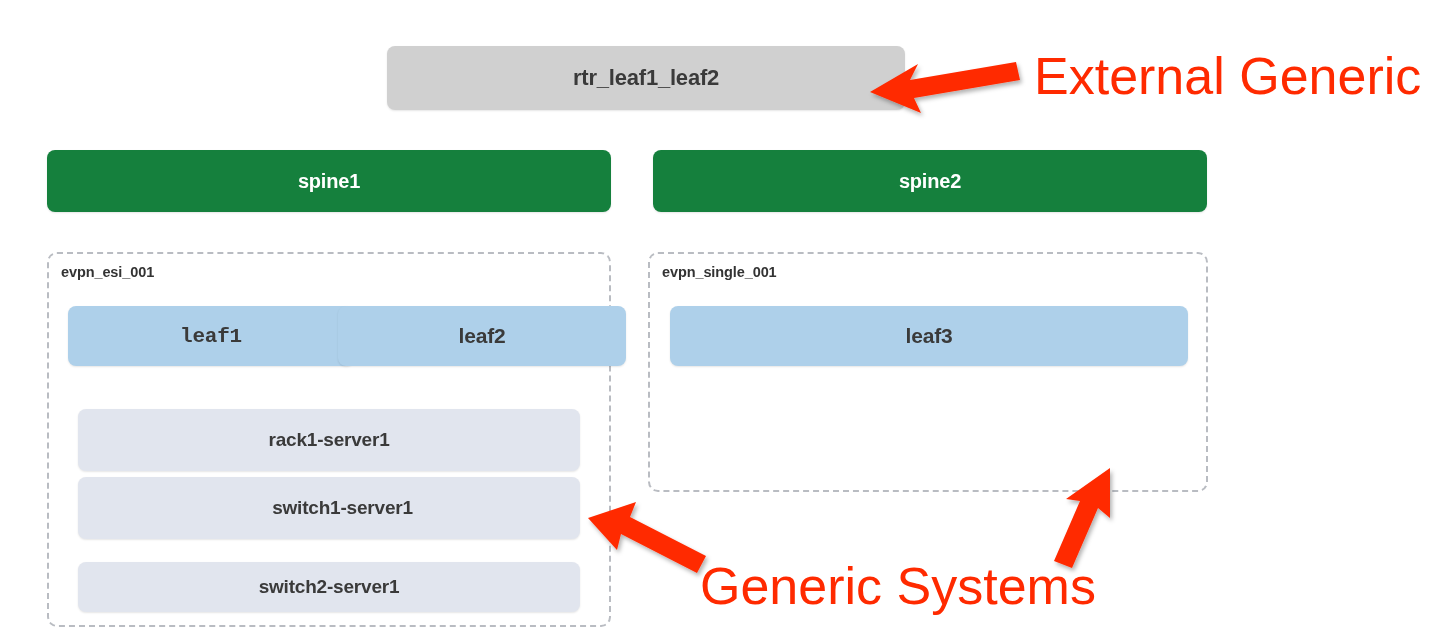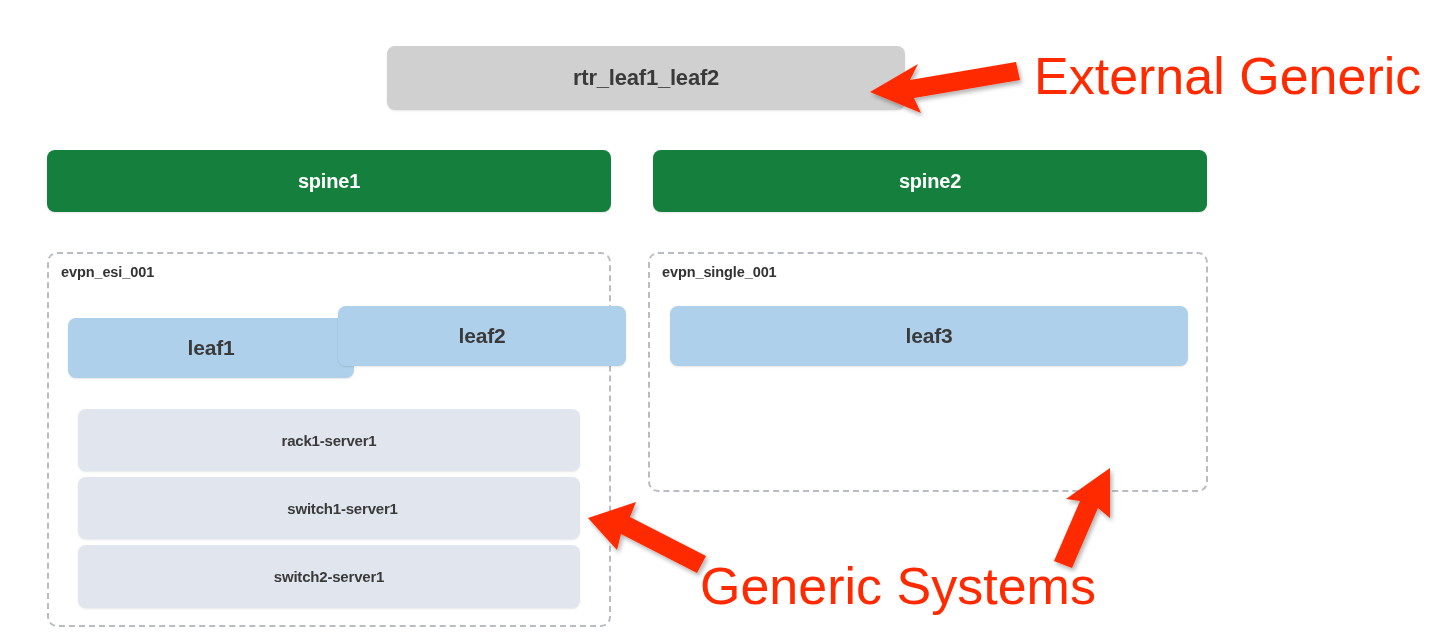--- a/index.html
+++ b/index.html
@@ -51,21 +51,21 @@
   .node.leaf {
     background: #aed0ea;
     color: #3a3a3a;
     font-size: 21px;
   }
 
   
   .node.server {
     background: #e1e5ee;
     color: #3a3a3a;
-    font-size: 15px;
+    font-size: 19px;
   }
 
   
   .group {
     position: absolute;
     box-sizing: border-box;
     border: 2px dashed #b9bcc2;
     border-radius: 10px;
     background: transparent;
   }
@@ -110,37 +110,37 @@
   </div>
 
   <div class="node spine" style="left:653px; top:150px; width:554px; height:62px;">
     <span>spine2</span>
   </div>
 
   <div class="group" style="left:47px; top:252px; width:564px; height:375px;"></div>
 
   <div class="group-label" style="left:61px; top:264px;">evpn_esi_001</div>
 
-  <div class="node leaf" style="left:68px; top:318px; width:286px; height:60px;">
+  <div class="node leaf" style="left:68px; top:306px; width:286px; height:60px;font-family:Liberation Mono, monospace;">
     <span>leaf1</span>
   </div>
 
   <div class="node leaf" style="left:338px; top:306px; width:288px; height:60px;">
     <span>leaf2</span>
   </div>
 
   <div class="node server" style="left:78px; top:409px; width:502px; height:62px;">
     <span>rack1-server1</span>
   </div>
 
   <div class="node server" style="left:78px; top:477px; width:502px; height:62px;padding-left:27px;">
     <span>switch1-server1</span>
   </div>
 
-  <div class="node server" style="left:78px; top:545px; width:502px; height:63px;">
+  <div class="node server" style="left:78px; top:562px; width:502px; height:50px;">
     <span>switch2-server1</span>
   </div>
 
   <div class="group" style="left:648px; top:252px; width:560px; height:240px;"></div>
 
   <div class="group-label" style="left:662px; top:264px;">evpn_single_001</div>
 
   <div class="node leaf" style="left:670px; top:306px; width:518px; height:60px;">
     <span>leaf3</span>
   </div>

